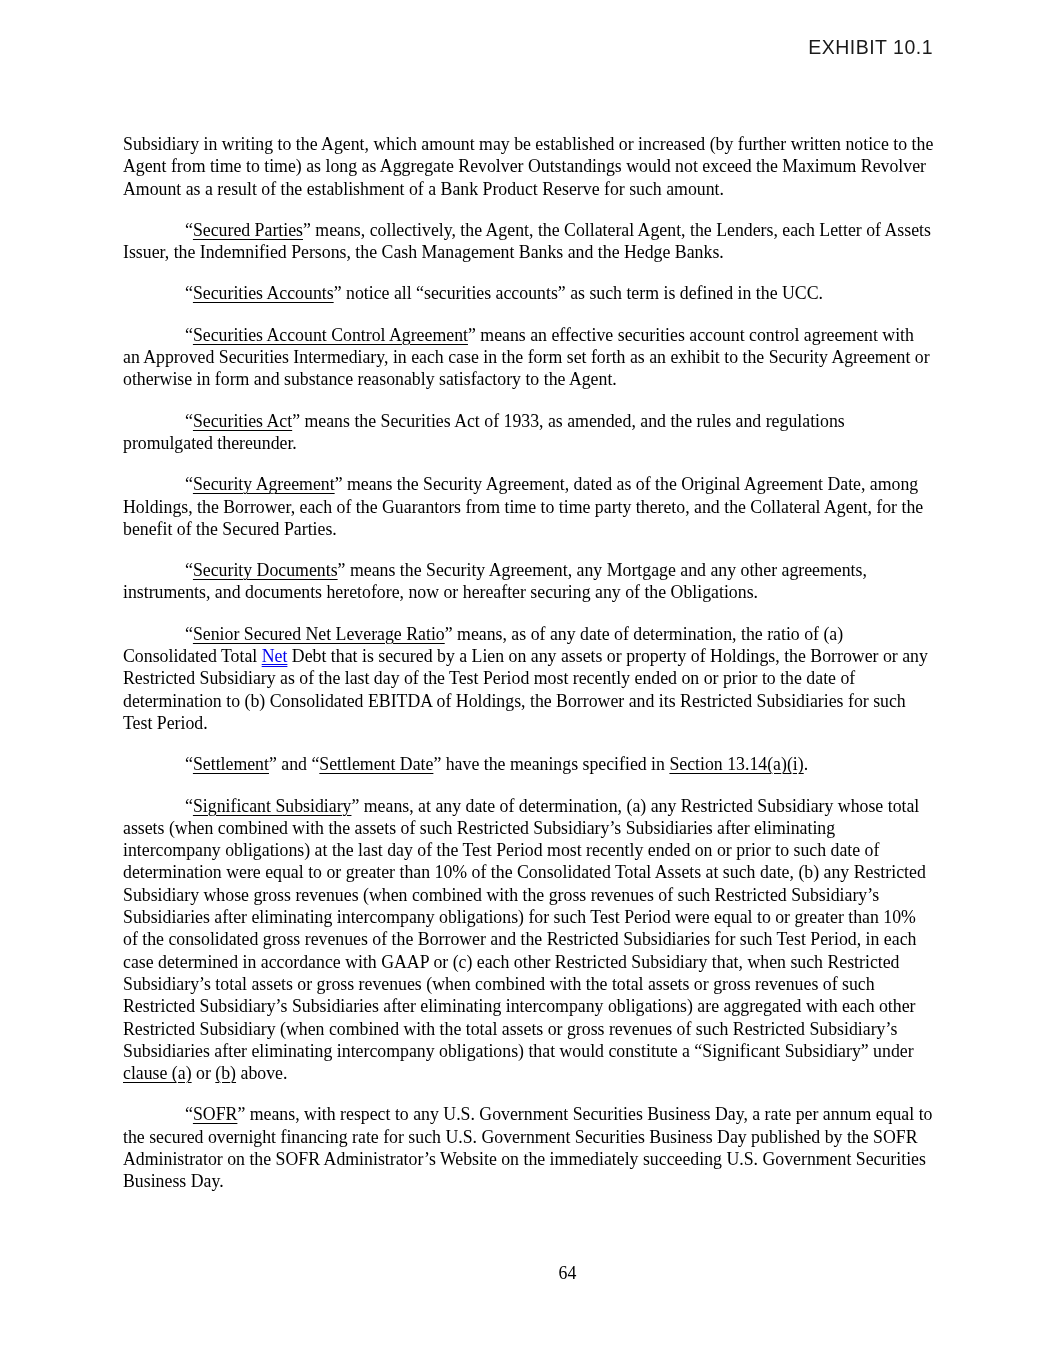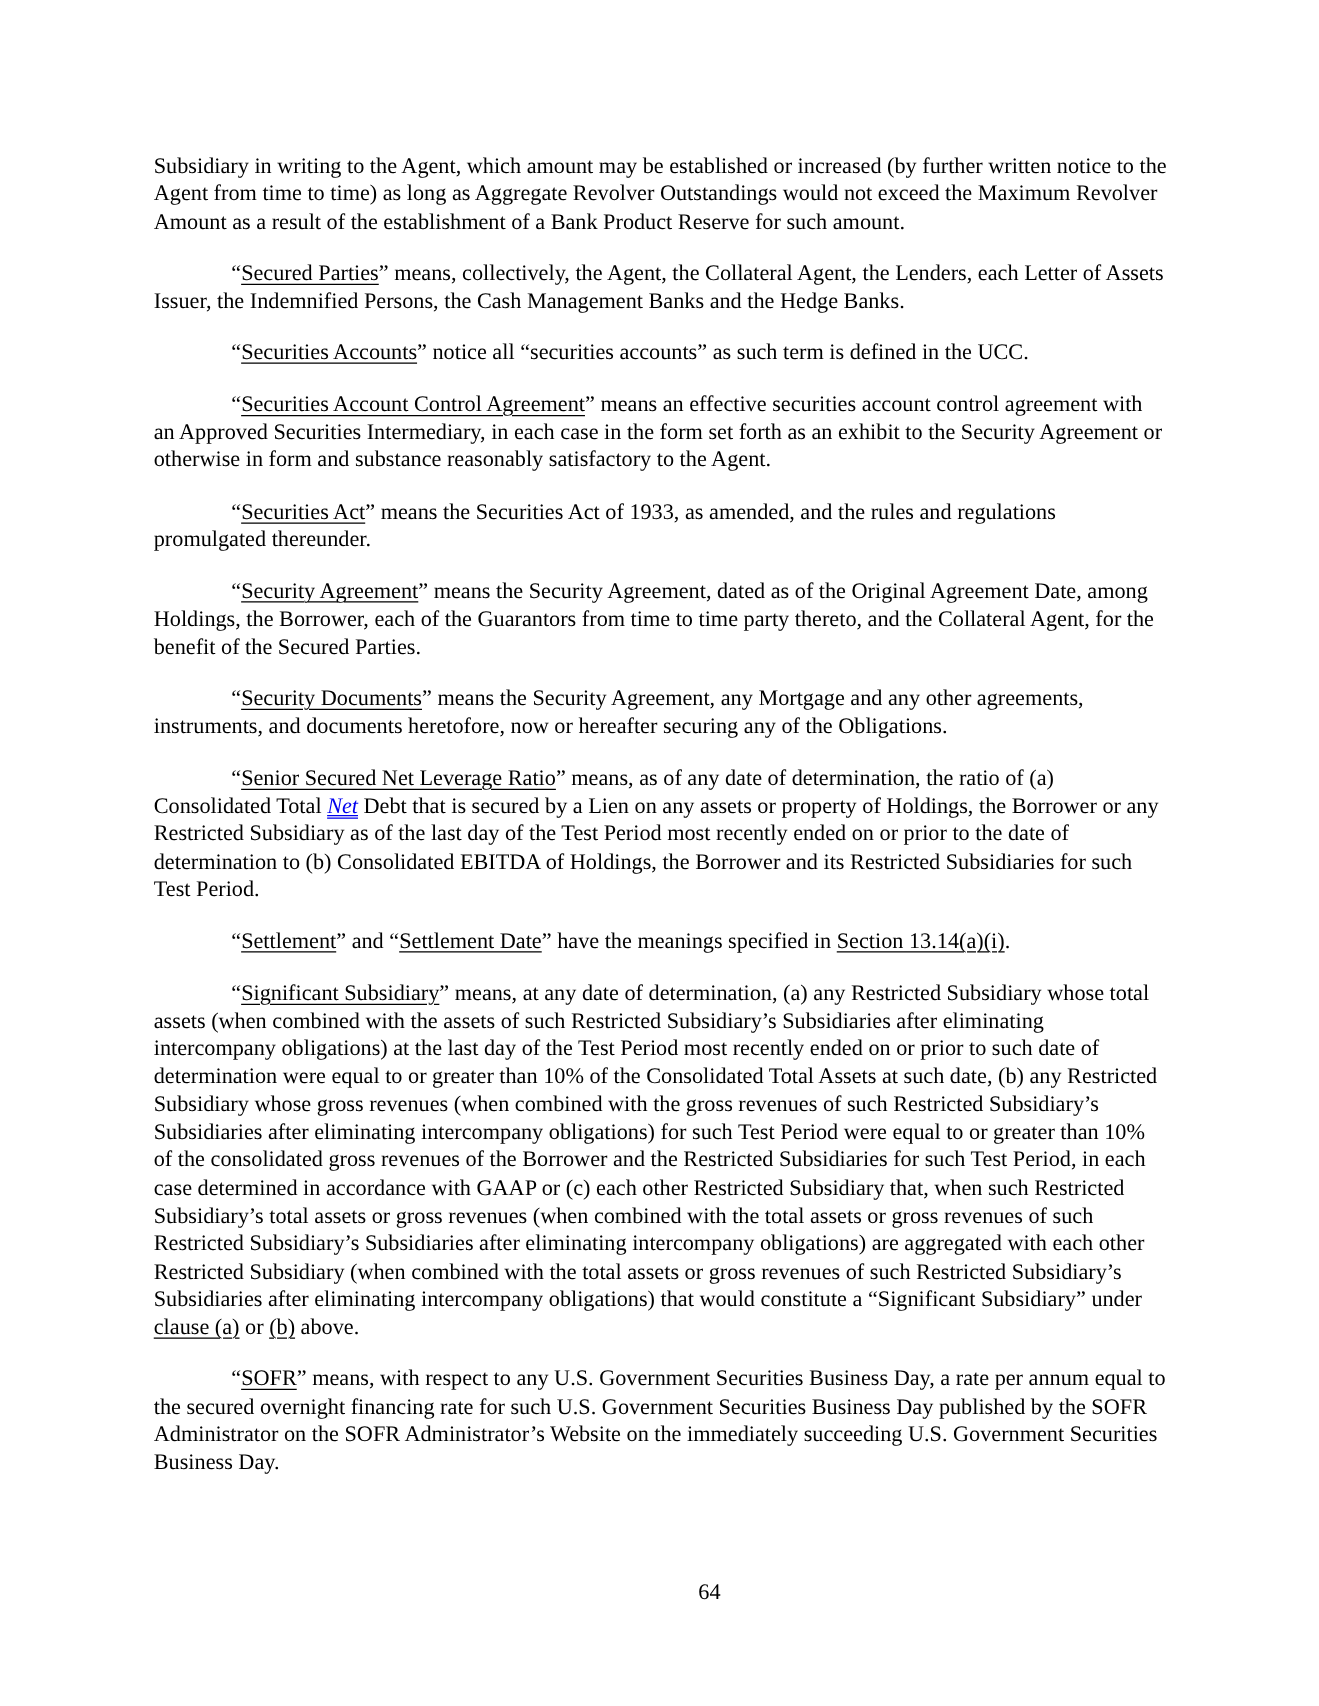--- a/index.html
+++ b/index.html
@@ -34,53 +34,53 @@
     width: 812px;
     font-size: 17.8px;
     line-height: 22.3px;
     text-align: left;
   }
   p.para {
     margin: 19px 0 0 0;
     padding: 0;
   }
   p.para:first-child {
-    margin-top: 0;
+    margin-top: 12px;
   }
   p.para.indent {
     text-indent: 62px;
   }
   .run-u {
     text-decoration-line: underline;
     text-decoration-thickness: 1px;
     text-underline-offset: 2.5px;
     margin-top: 12px;
   }
   .run-ins {
     color: var(--ins-color, #0000EE);
     text-decoration-line: underline;
     text-decoration-style: double;
     text-decoration-thickness: 1px;
     text-underline-offset: 2px;
-    font-style: italic;
   }
   .page-number {
     position: absolute;
     top: 1263px;
     left: 0;
     width: 1055px;
     text-align: center;
     font-size: 17.8px;
     padding-left: 40px;
   }
 </style>
 </head>
 <body>
 
 <div class="page">
+  <div class="exhibit-header">EXHIBIT 10.1</div>
 
   <div class="content">
       <p class="para"><span>Subsidiary in writing to the Agent, which amount may be established or increased (by further written notice to the Agent from time to time) as long as Aggregate Revolver Outstandings would not exceed the Maximum Revolver Amount as a result of the establishment of a Bank Product Reserve for such amount.</span></p>
       <p class="para indent"><span>“</span><span class="run-u">Secured Parties</span><span>” means, collectively, the Agent, the Collateral Agent, the Lenders, each Letter of Assets Issuer, the Indemnified Persons, the Cash Management Banks and the Hedge Banks.</span></p>
       <p class="para indent"><span>“</span><span class="run-u">Securities Accounts</span><span>” notice all “securities accounts” as such term is defined in the UCC.</span></p>
       <p class="para indent"><span>“</span><span class="run-u">Securities Account Control Agreement</span><span>” means an effective securities account control agreement with an Approved Securities Intermediary, in each case in the form set forth as an exhibit to the Security Agreement or otherwise in form and substance reasonably satisfactory to the Agent.</span></p>
       <p class="para indent"><span>“</span><span class="run-u">Securities Act</span><span>” means the Securities Act of 1933, as amended, and the rules and regulations promulgated thereunder.</span></p>
       <p class="para indent"><span>“</span><span class="run-u">Security Agreement</span><span>” means the Security Agreement, dated as of the Original Agreement Date, among Holdings, the Borrower, each of the Guarantors from time to time party thereto, and the Collateral Agent, for the benefit of the Secured Parties.</span></p>
       <p class="para indent"><span>“</span><span class="run-u">Security Documents</span><span>” means the Security Agreement, any Mortgage and any other agreements, instruments, and documents heretofore, now or hereafter securing any of the Obligations.</span></p>
       <p class="para indent"><span>“</span><span class="run-u">Senior Secured Net Leverage Ratio</span><span>” means, as of any date of determination, the ratio of (a) Consolidated Total </span><span class="run-ins">Net</span><span> Debt that is secured by a Lien on any assets or property of Holdings, the Borrower or any Restricted Subsidiary as of the last day of the Test Period most recently ended on or prior to the date of determination to (b) Consolidated EBITDA of Holdings, the Borrower and its Restricted Subsidiaries for such Test Period.</span></p>

